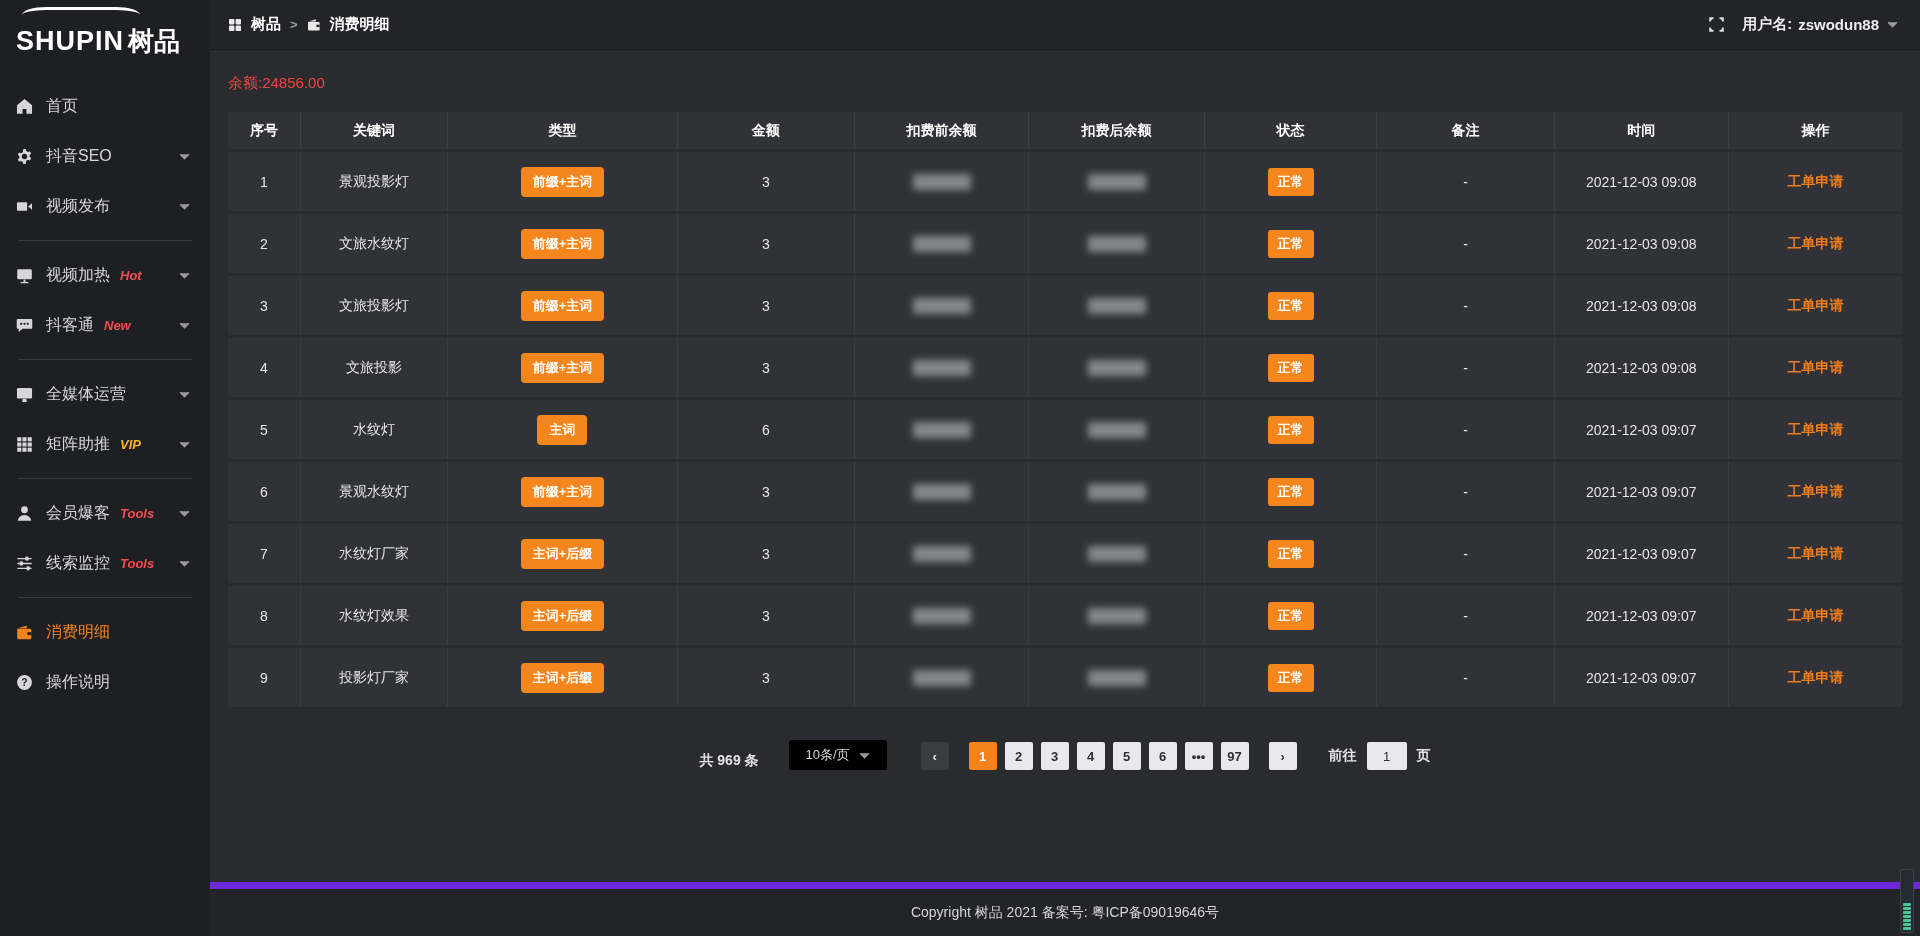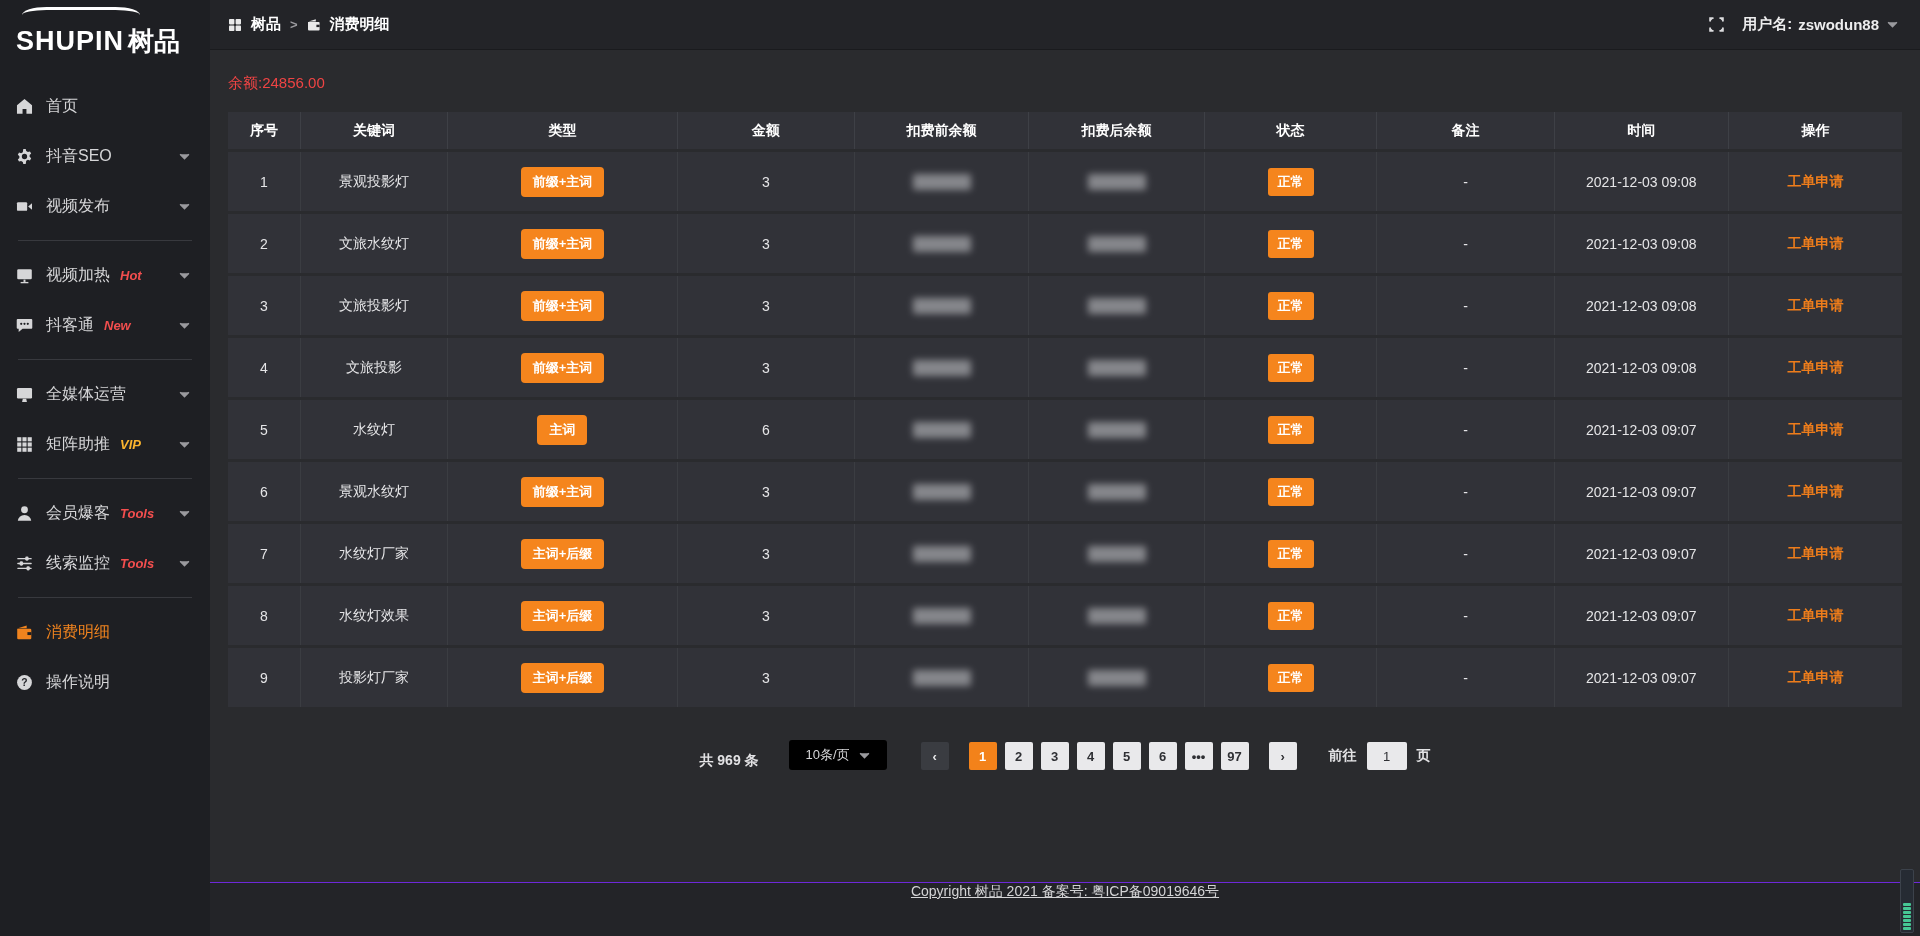--- a/index.html
+++ b/index.html
@@ -60,21 +60,21 @@
   .pg-size{width:98px;height:30px;background:#000000;border-radius:3px;display:flex;align-items:center;justify-content:center;gap:9px;font-size:13px;color:#d6d6d8;cursor:pointer;margin-right:18px;}
   .pg-size .si-chevron{margin-left:0;}
   .pg-btn{min-width:28px;height:28px;padding:0 4px;background:#e9e9eb;color:#2f3034;display:flex;align-items:center;justify-content:center;border-radius:2px;font-size:13px;font-weight:bold;cursor:pointer;}
   .pg-btn.prev{background:#3a3c41;color:#e9e9eb;margin-right:4px;}
   .pg-btn.next{margin-left:4px;}
   .pg-btn.active{background:#f3821a;color:#fff;}
   .pg-goto{margin-left:16px;display:flex;align-items:center;gap:10px;font-weight:bold;}
   .pg-input{width:40px;height:28px;border:none;border-radius:2px;background:#e9e9eb;text-align:center;font-size:13px;color:#2f3034;font-family:inherit;}
 
   
-  .footer{height:54px;background:#232428;border-top:1px solid #6d28d9;display:flex;justify-content:center;color:#d4d4d6;font-size:14px;flex-shrink:0;text-decoration:underline;}
+  .footer{height:54px;background:#232428;border-top:7px solid #6d28d9;display:flex;align-items:center;justify-content:center;color:#d4d4d6;font-size:14px;flex-shrink:0;}
 
   
   .minimap{position:absolute;right:6px;bottom:3px;width:14px;height:64px;background:#262b33;border:1px solid #3c424b;border-radius:2px;padding:2px;display:flex;flex-direction:column;justify-content:flex-end;gap:1px;}
   .minimap i{display:block;height:3px;background:#46c795;border-radius:1px;}
 </style>
 </head>
 <body>
 
 <div class="app">
 

